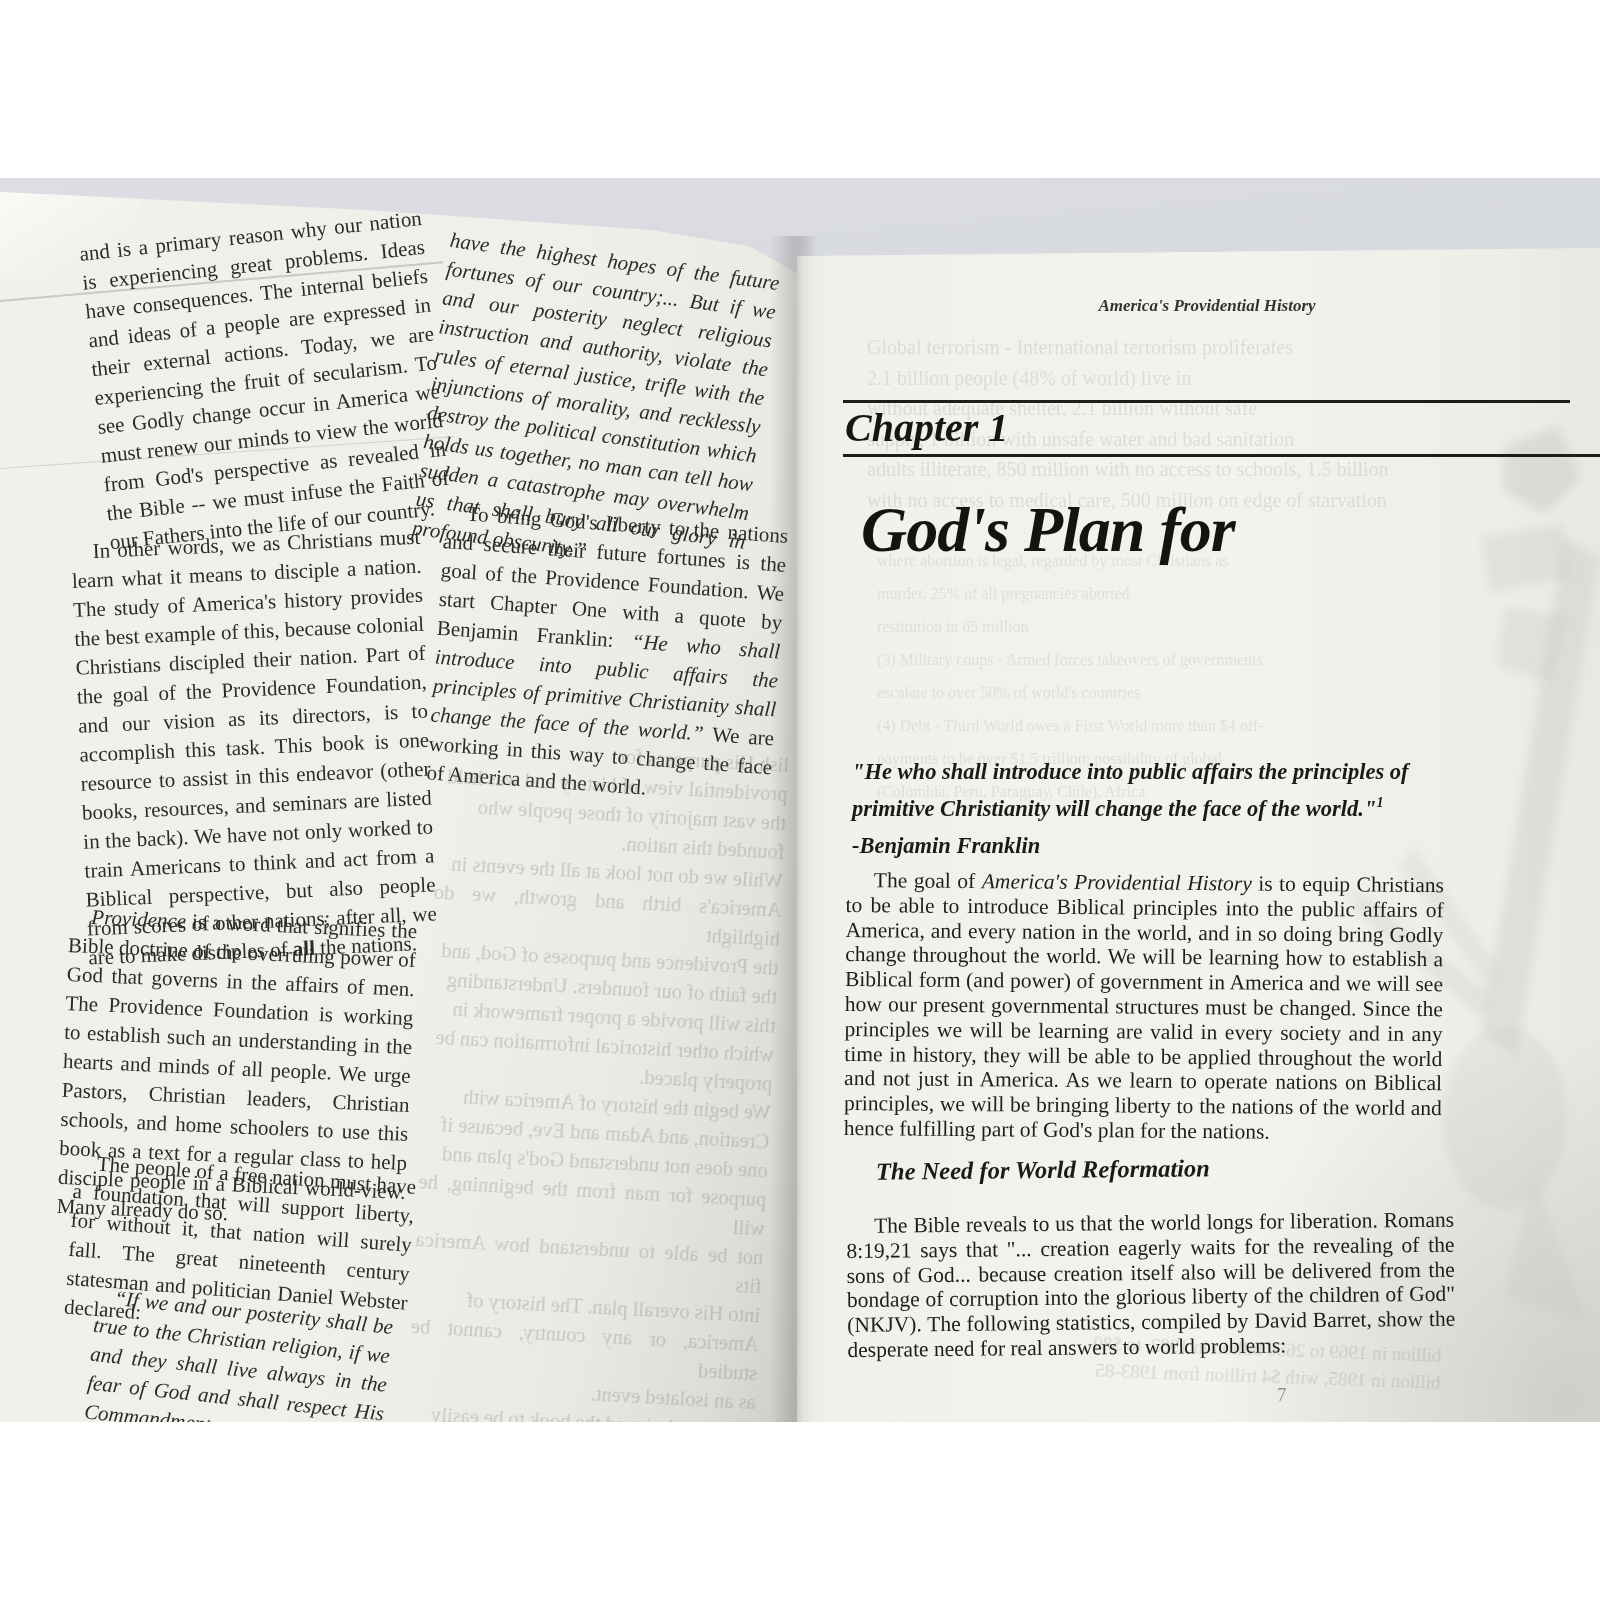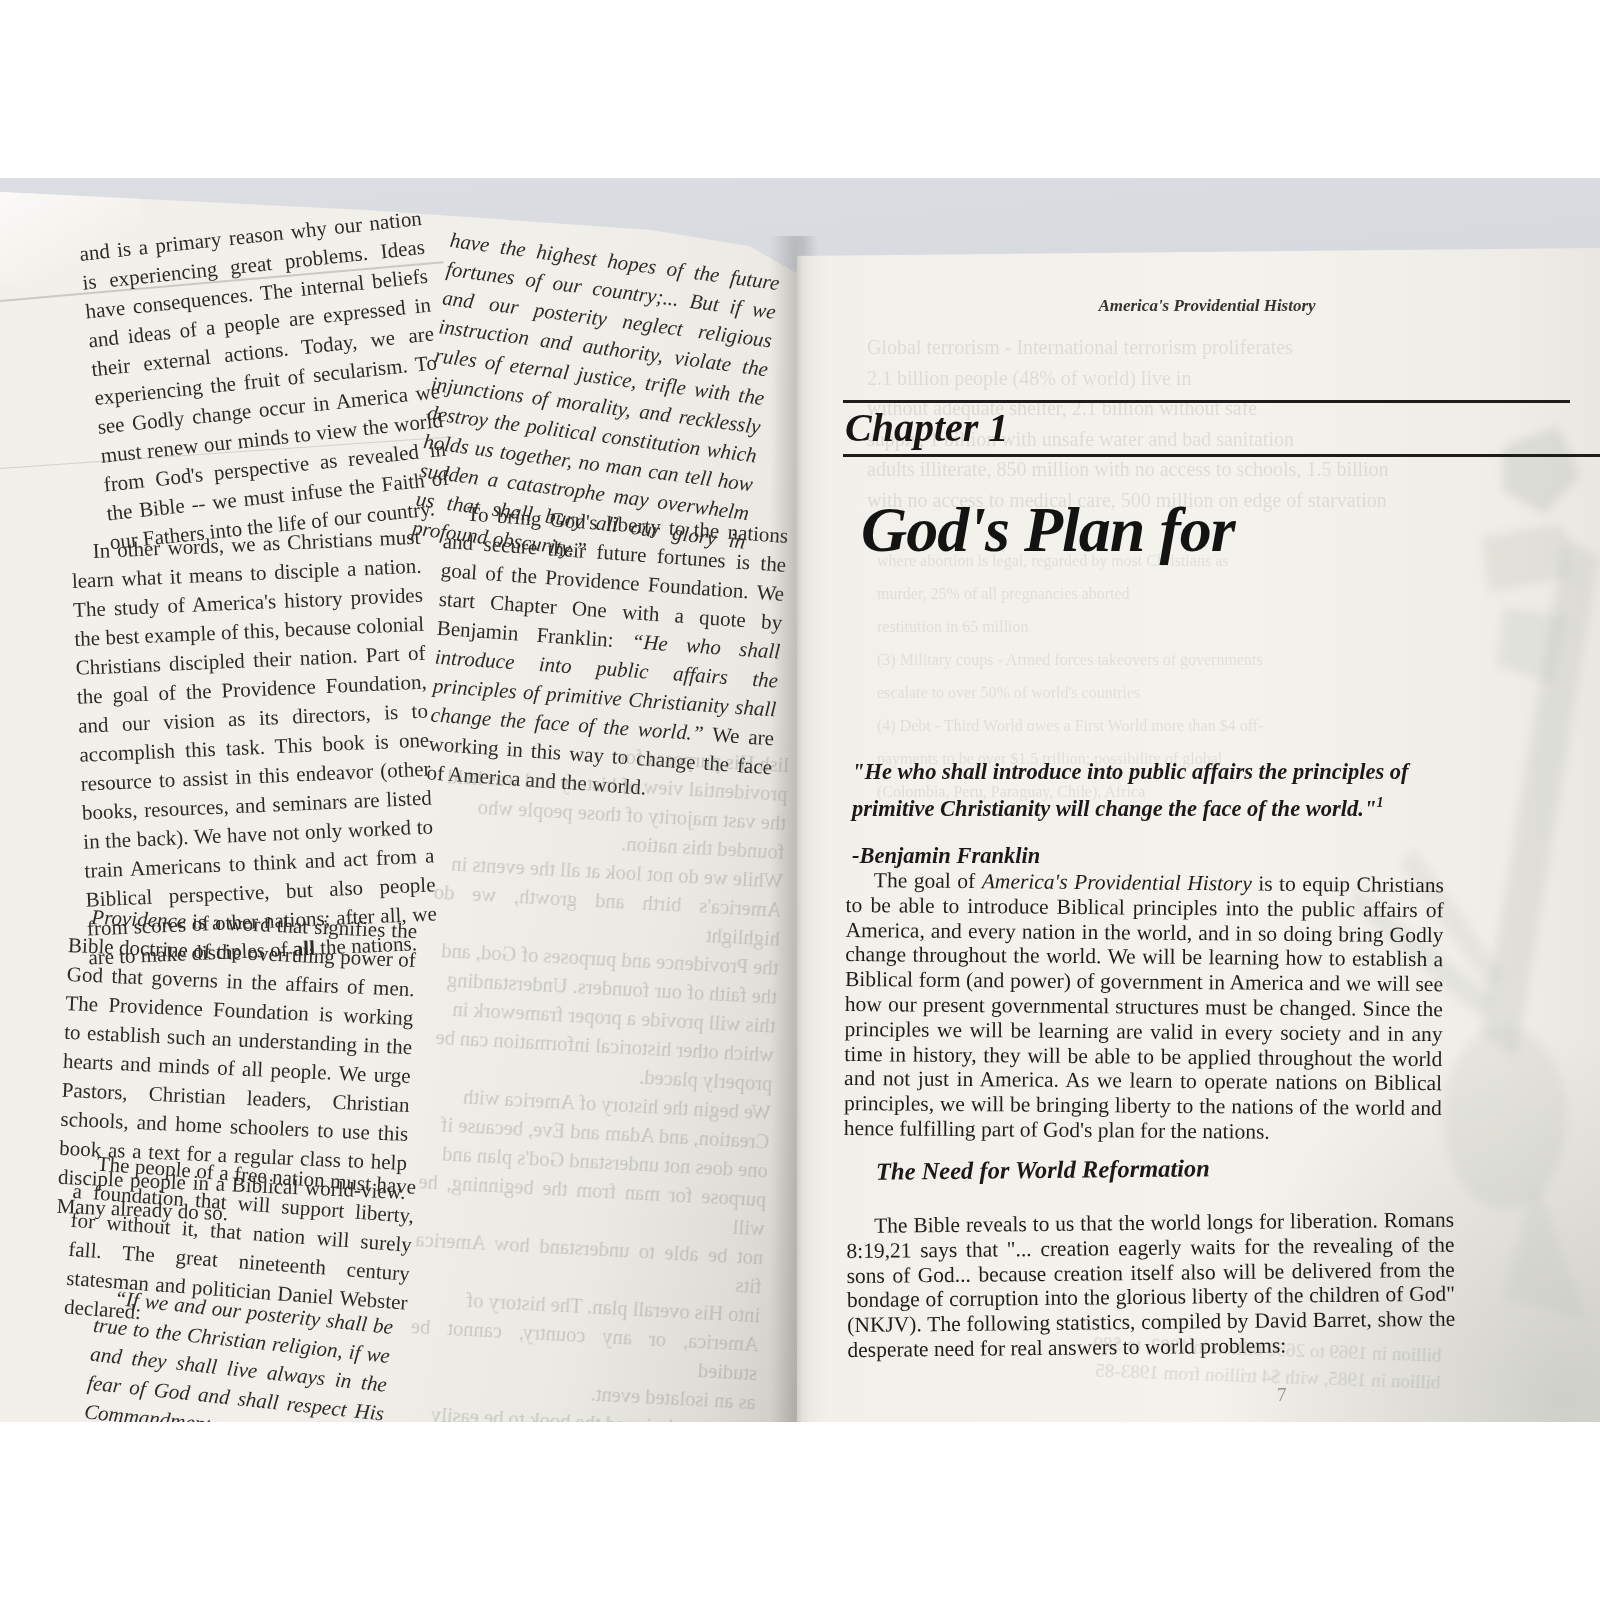--- a/index.html
+++ b/index.html
@@ -49,21 +49,21 @@
   .rule{position:absolute;height:3px;background:#1e1d1b;}
   .r1{left:46px;top:152px;width:727px;}
   .r2{left:46px;top:206px;width:757px;}
   .chapter-label{position:absolute;left:48px;top:156px;font-weight:bold;font-style:italic;
     font-size:40px;color:#161513;text-align:center;}
   .chapter-title{position:absolute;left:44px;top:238px;font-weight:bold;font-style:italic;
     font-size:64px;line-height:88px;letter-spacing:-1px;color:#131311;margin-left:20px;}
   .epigraph{position:absolute;left:55px;top:508px;width:602px;font-weight:bold;font-style:italic;
     font-size:22.5px;line-height:31px;color:#1b1a18;}
   .epigraph sup{font-size:14px;}
-  .attr{margin-top:16px;}
+  .attr{margin-top:6px;}
   .body-p{position:absolute;font-size:21.5px;line-height:24.8px;text-align:justify;
     text-indent:28px;color:#1e1d1b;transform-origin:left top;}
   .bp1{left:49px;top:620px;width:598px;transform:rotate(.5deg);}
   .bp2{left:49px;top:966px;width:608px;transform:rotate(-.6deg);}
   .section-heading{position:absolute;left:79px;top:908px;font-weight:bold;font-style:italic;
     font-size:24.5px;color:#1b1a18;transform:rotate(-.6deg);}
   .rg-top{position:absolute;left:70px;top:84px;width:650px;font-size:20px;line-height:30.5px;
     opacity:.17;filter:blur(.6px);}
   .rg-mid{position:absolute;left:80px;top:296px;width:620px;font-size:16px;line-height:33px;
     opacity:.15;filter:blur(.7px);}

